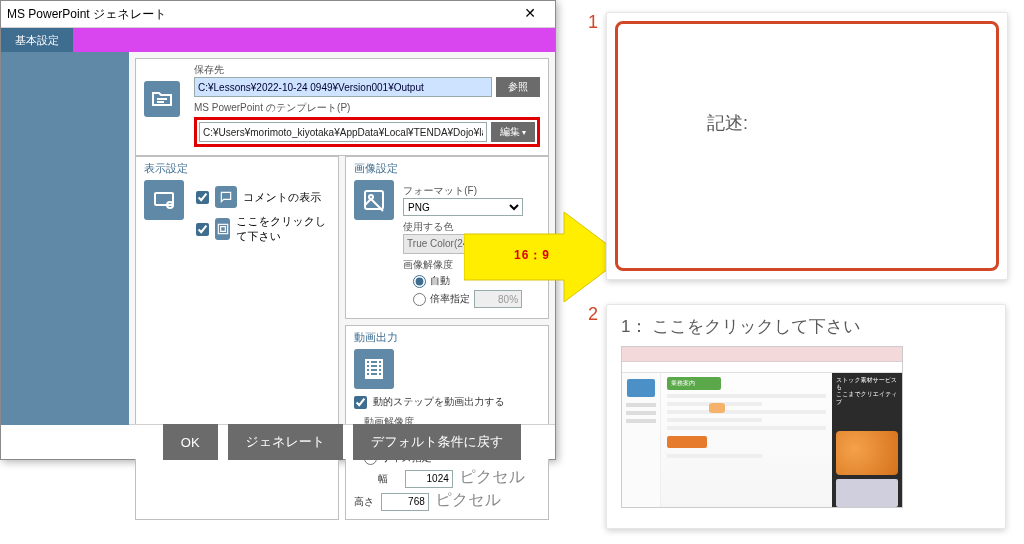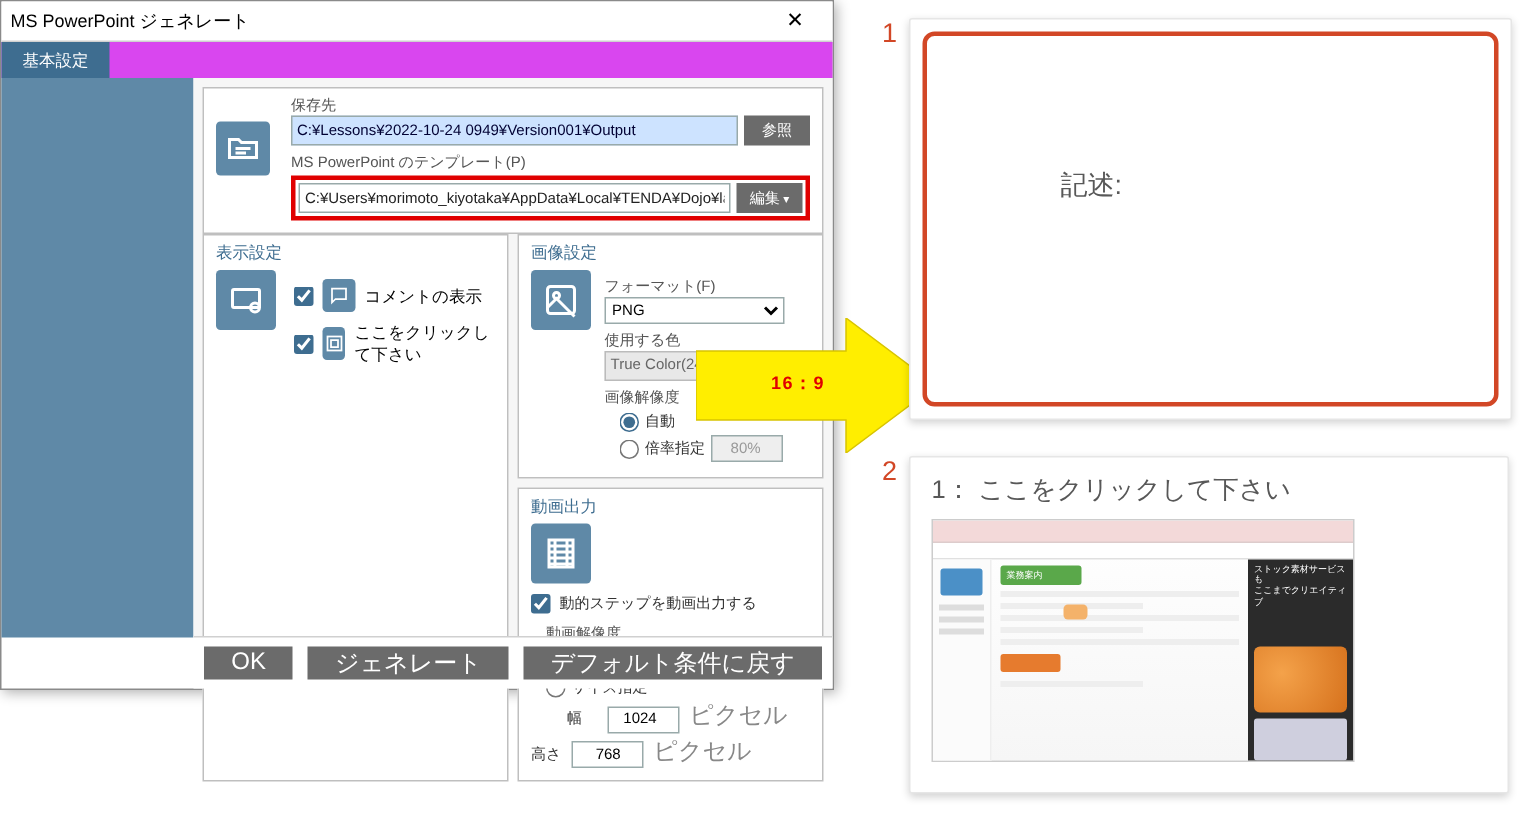--- a/index.html
+++ b/index.html
@@ -153,21 +153,21 @@
   .formarea .readonly {
     background: #e8e8e8;
     border: 1px solid #bbb;
     width: 120px;
     height: 18px;
     line-height: 18px;
     padding: 0 3px;
     color: #666;
   }
   .radio { display: flex; align-items: center; gap: 4px; margin: 2px 0 2px 10px; }
-  .smallnum { width: 48px; text-align: right; padding-right: 14px; }
+  .smallnum { width: 48px; text-align: right; padding-right: 3px; }
   .chkrow { display: flex; align-items: center; gap: 6px; margin: 6px 0; }
   .chkrow .sqicon {
     width: 22px; height: 22px;
     background: #5f89a7;
     border-radius: 3px;
     display: flex; align-items: center; justify-content: center;
   }
   .chkrow .sqicon svg { width: 14px; height: 14px; stroke: #fff; fill: none; stroke-width: 2; }
   input[type=checkbox], input[type=radio] {
     accent-color: #3e6d90;
@@ -182,23 +182,23 @@
     border-top: 1px solid #d0d0d0;
     display: flex;
     align-items: center;
     justify-content: center;
     gap: 10px;
   }
   .buttonbar button {
     background: #6b6b6b;
     color: #fff;
     border: none;
-    height: 22px;
+    height: 36px;
     padding: 0 18px;
-    font-size: 16px;
+    font-size: 13px;
     cursor: pointer;
   }
   
   .arrow {
     position: absolute;
     left: 464px;
     top: 212px;
     width: 160px;
     height: 90px;
   }

